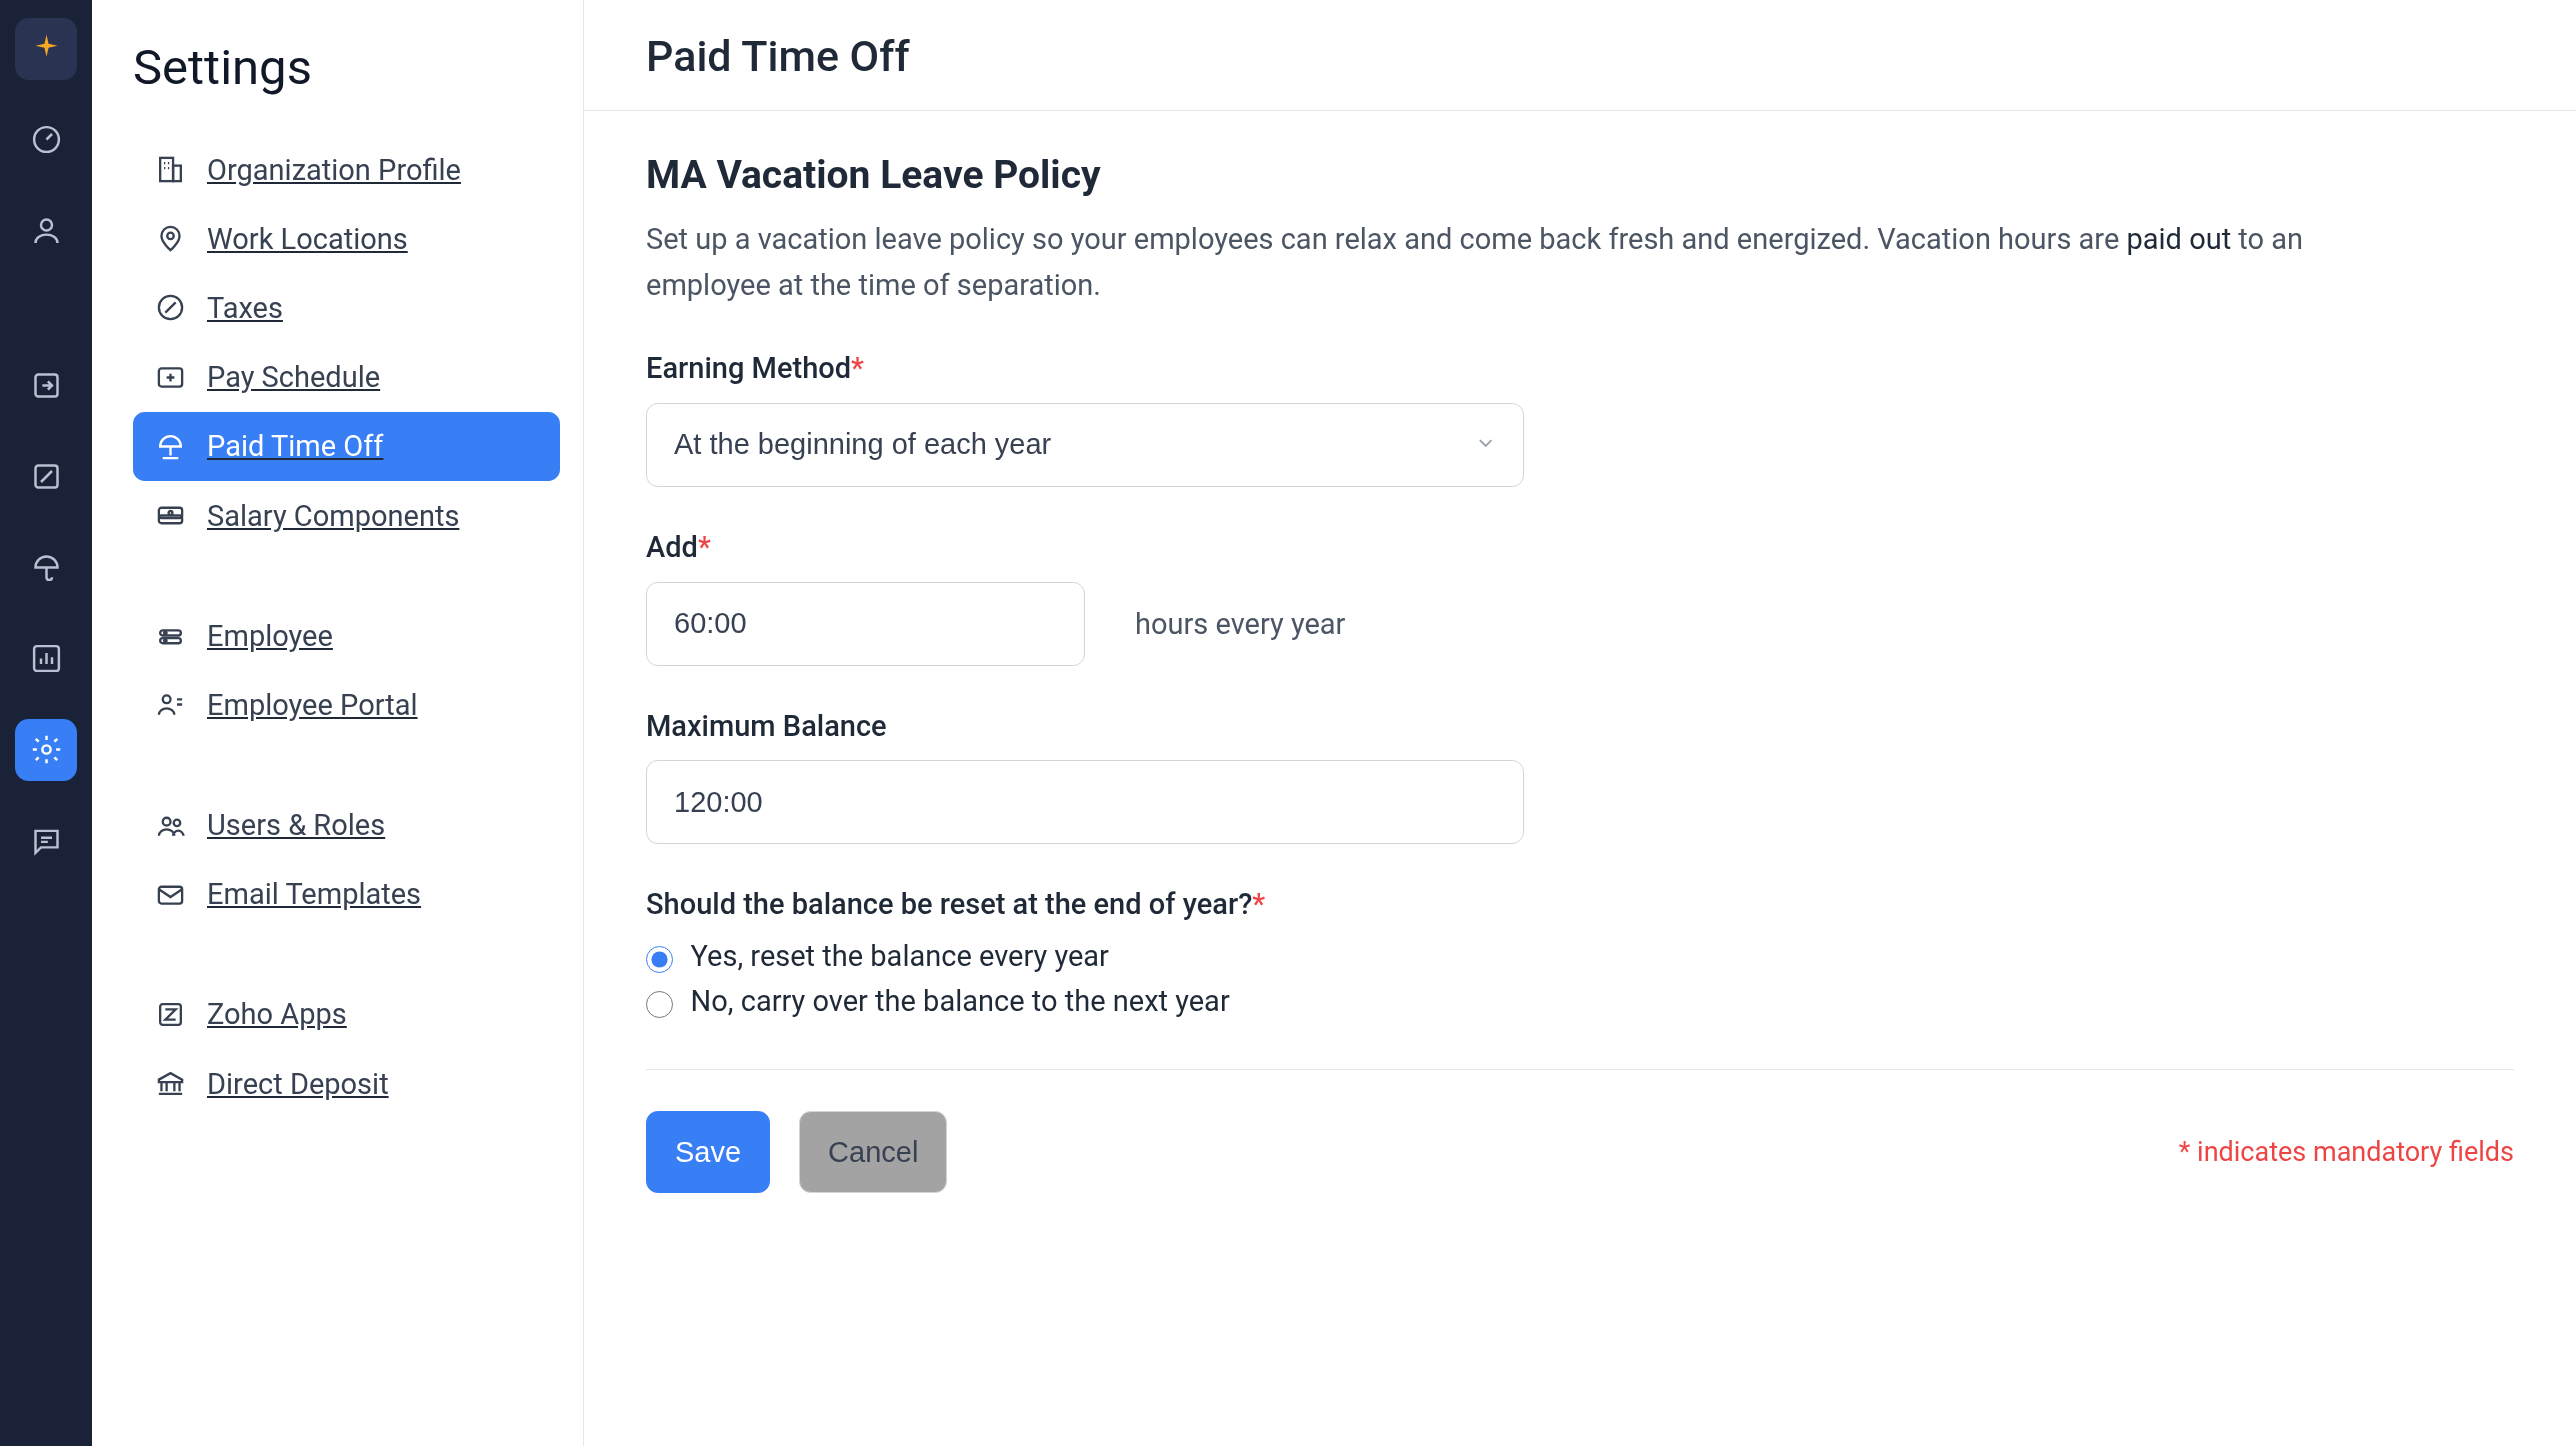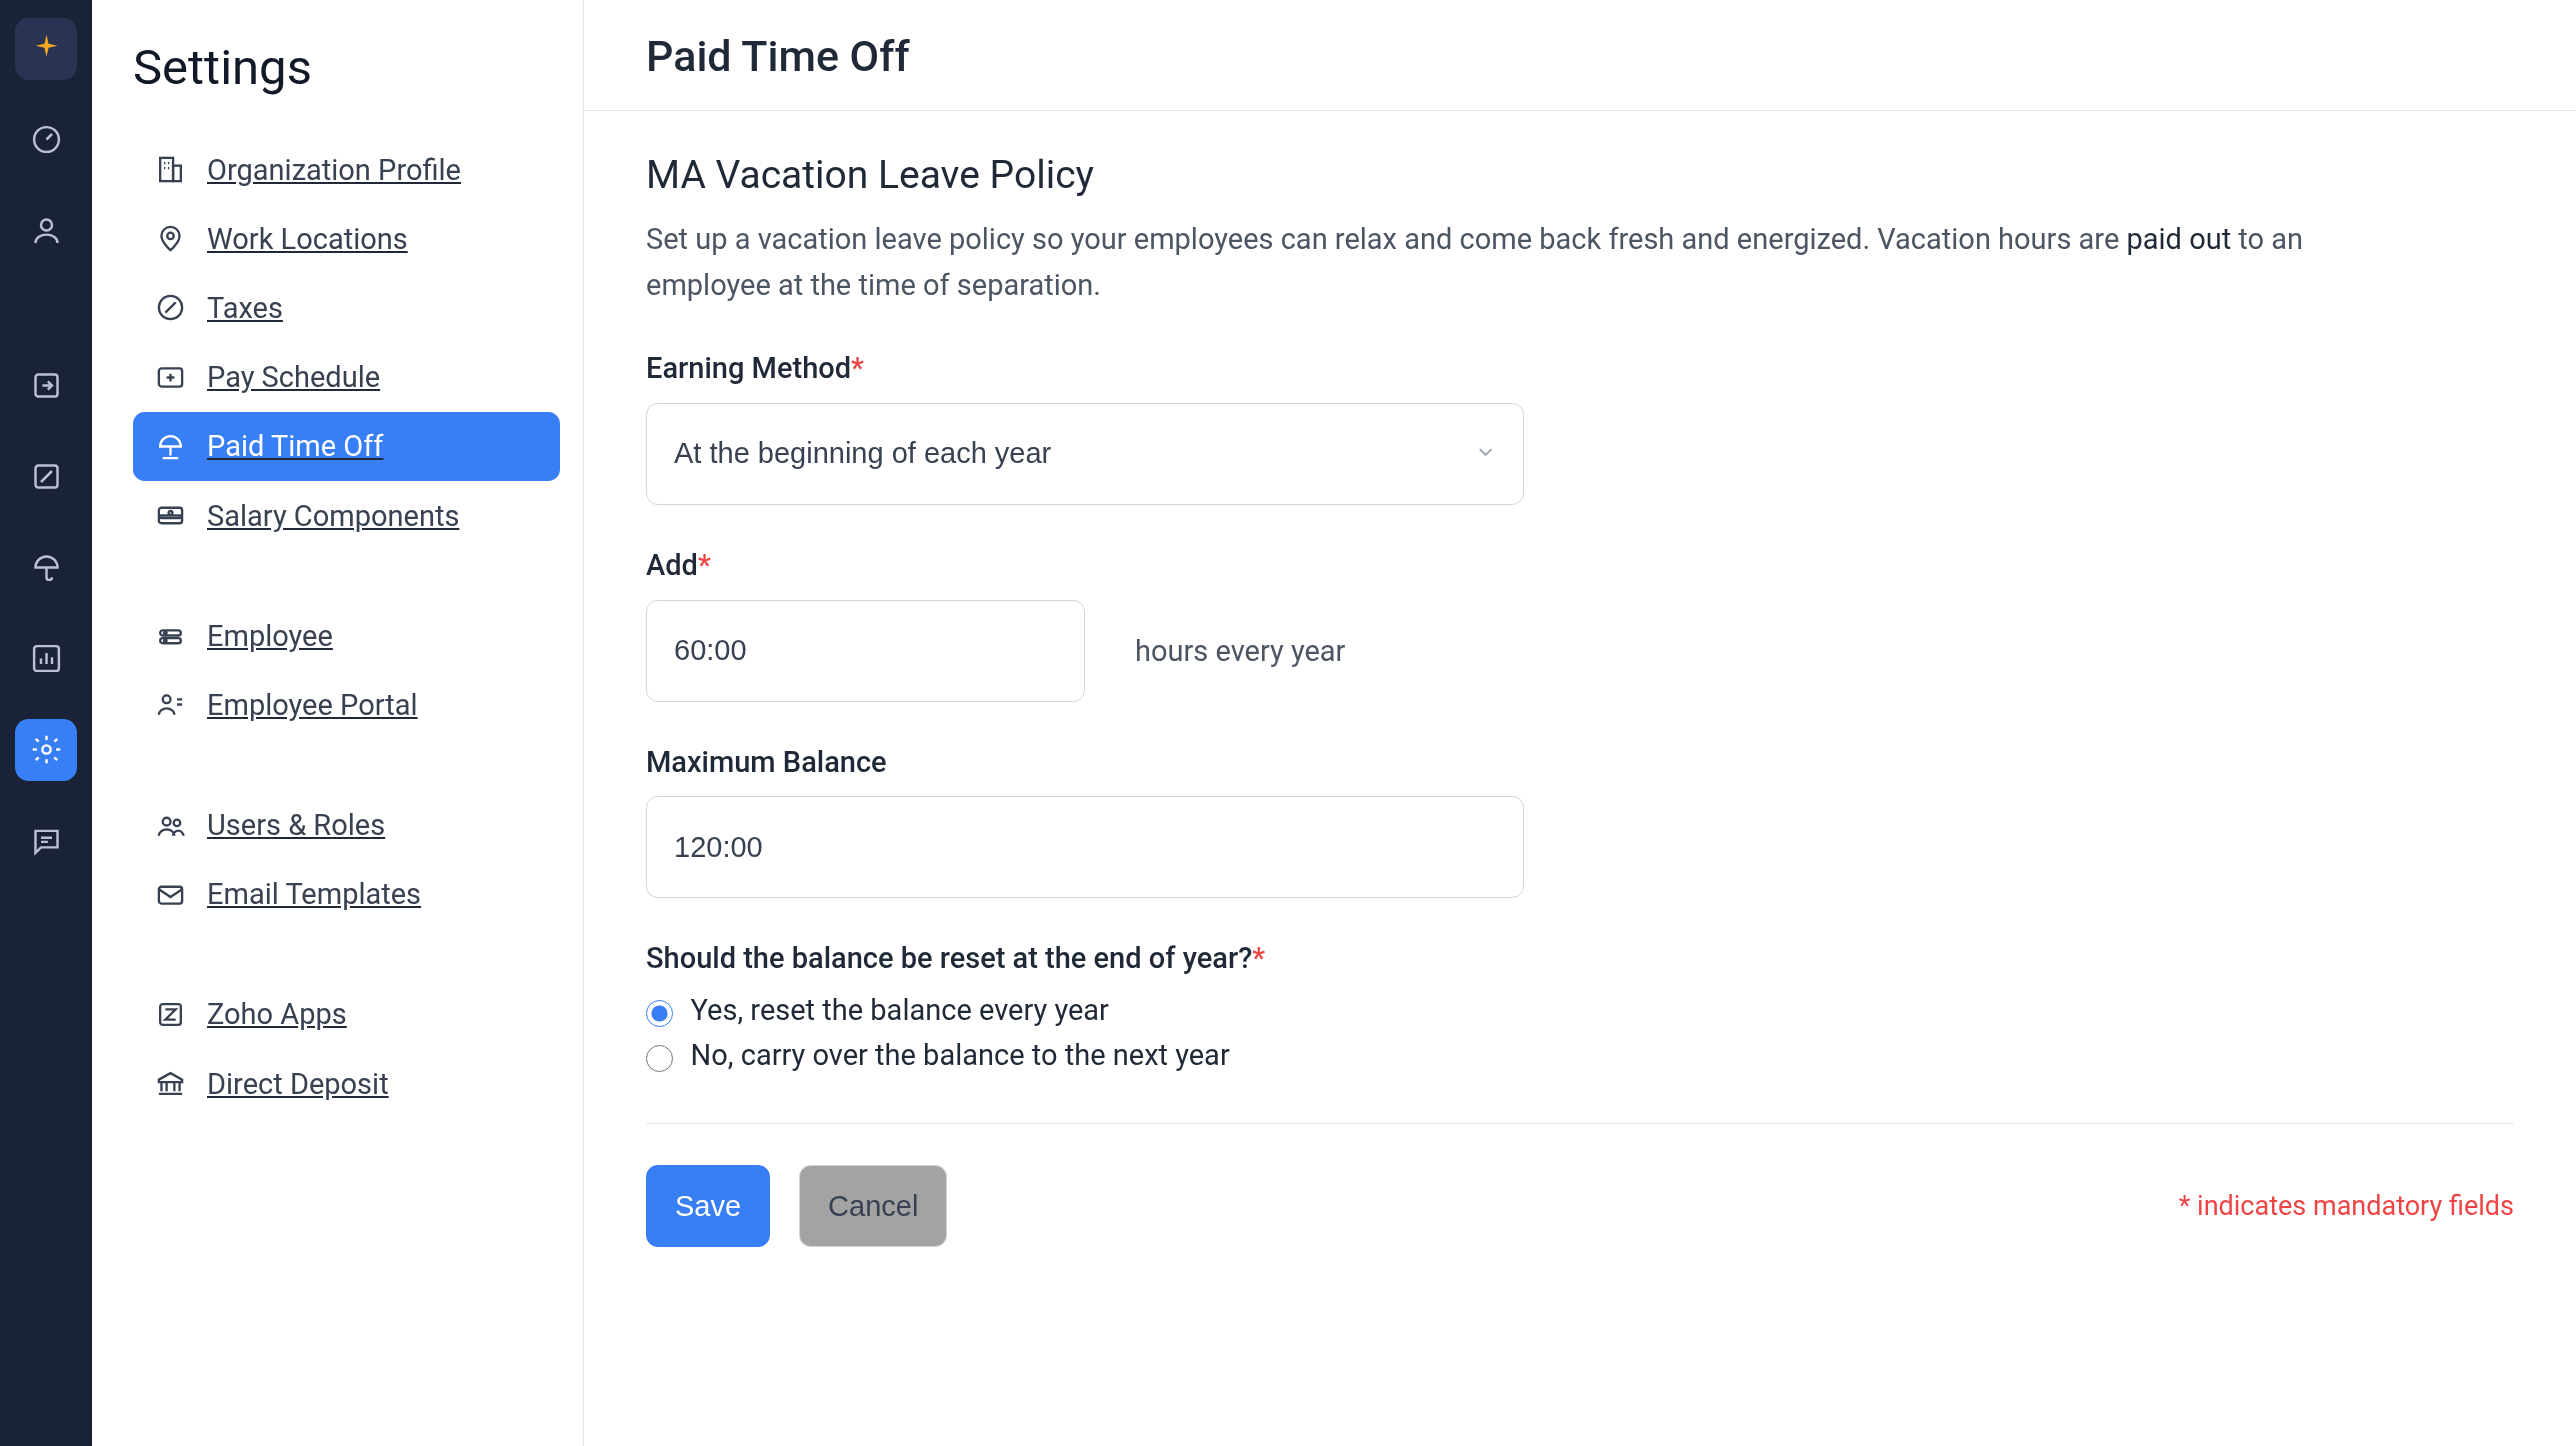--- a/index.html
+++ b/index.html
@@ -105,21 +105,21 @@
       font-size: 43px;
       font-weight: 500;
       color: #1f2937;
     }
     .content {
       padding: 41px 62px;
       flex: 1;
     }
     .section-title {
       font-size: 39px;
-      font-weight: 400;
+      font-weight: 700;
       color: #1f2937;
       margin-bottom: 17.6px;
     }
     .section-desc {
       font-size: 29px;
       color: #4b5563;
       line-height: 1.6;
       margin-bottom: 43px;
       max-width: 1736px;
     }
@@ -139,21 +139,21 @@
     }
     .required {
       color: #ef4444;
     }
     .select-wrapper {
       position: relative;
       width: 878px;
     }
     .select, .text-input {
       width: 100%;
-      height: 102px;
+      height: 84px;
       padding: 0 27px;
       border: 1px solid #d1d5db;
       border-radius: 11.7px;
       font-size: 29px;
       color: #374151;
       background: #fff;
       appearance: none;
       outline: none;
     }
     .select-chevron {

